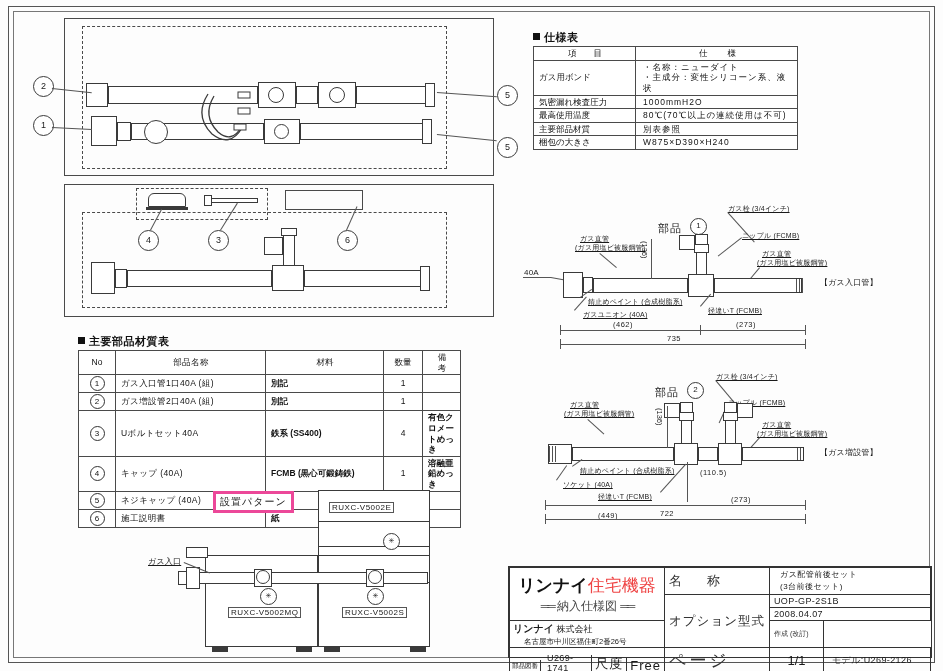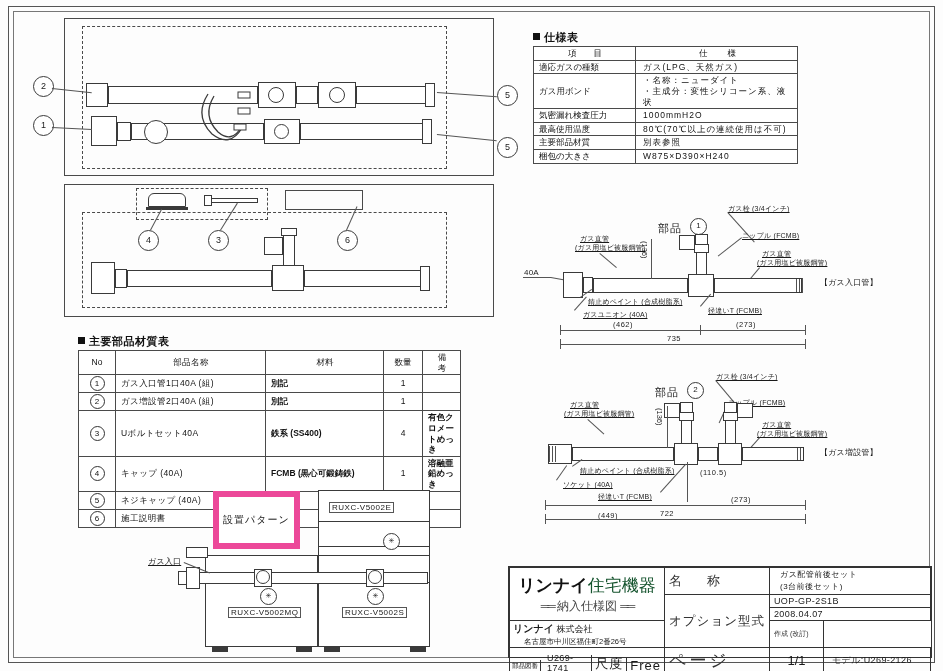--- a/index.html
+++ b/index.html
@@ -205,21 +205,21 @@
     font-size: 9px;
   }
   #title-block td {
     border: 1px solid #333;
     padding: 1px 4px;
     vertical-align: middle;
   }
   .brand-cell { width: 148px; text-align: center; padding: 2px 3px !important;}
   .brand-line1 { font-size: 17px; letter-spacing: 0px; white-space: nowrap; }
   .brand-kana { font-weight: bold; color: #111; }
-  .brand-rest { color: #14532d; }
+  .brand-rest { color: #ef4444; }
   .brand-line2 {
     font-size: 12px; color: #444; margin-top: 1px; white-space: nowrap;
   }
   .brand-line2 .rule { letter-spacing: -2px; }
   .co-name { font-size: 9px; }
   .co-name b { font-size: 10px; }
   .co-addr { font-size: 7.5px; padding-left: 14px; }
   .lbl-name { font-size: 13px; letter-spacing: 6px; color: #333; }
   .val-name { font-size: 8px; line-height: 1.5; letter-spacing: .5px; }
   .lbl-opt  { font-size: 12.5px; letter-spacing: 1px; color: #333; white-space: nowrap;}
@@ -243,22 +243,22 @@
     letter-spacing: .5px;
     border: 1px solid #555;
     padding: 0 2px;
     background: #fff;
     white-space: nowrap;
   }
   .pat-title {
     position: absolute;
     font-size: 10px;
     letter-spacing: 1px;
-    border: 6px solid #ec4899;
-    padding: 16px 4px;
+    border: 3px solid #ec4899;
+    padding: 1px 4px;
     background: #fff;
     white-space: nowrap;
   }
   .thinline { position: absolute; background:#3a3a3a; }
 </style>
 </head>
 <body>
 
 <div id="page">
 
@@ -430,24 +430,20 @@
     <span class="bullet"></span><span>仕様表</span>
   </div>
   <table class="dwg" id="spec-table">
     <thead>
       <tr>
         <td class="k c">項　　目</td>
         <td class="v c">仕　　様</td>
       </tr>
     </thead>
     <tbody>
-        <tr>
-          <td class="k">適応ガスの種類</td>
-          <td class="v" style="white-space: pre-line;">ガス(LPG、天然ガス)</td>
-        </tr>
         <tr>
           <td class="k">ガス用ボンド</td>
           <td class="v" style="white-space: pre-line;">・名称：ニューダイト
 ・主成分：変性シリコーン系、液状</td>
         </tr>
         <tr>
           <td class="k">気密漏れ検査圧力</td>
           <td class="v" style="white-space: pre-line;">1000mmH2O</td>
         </tr>
         <tr>

